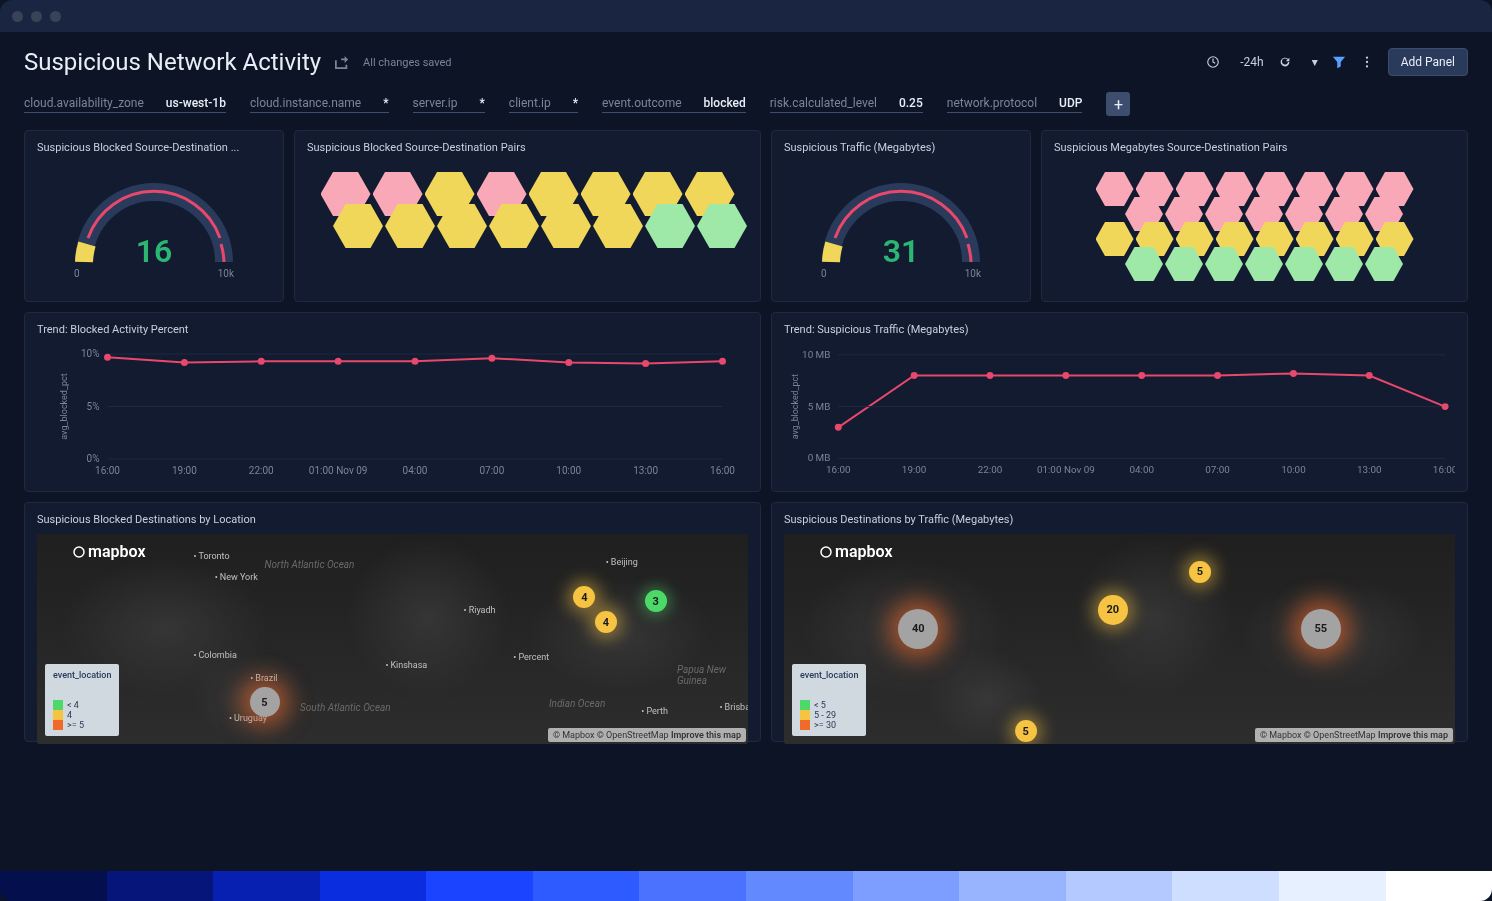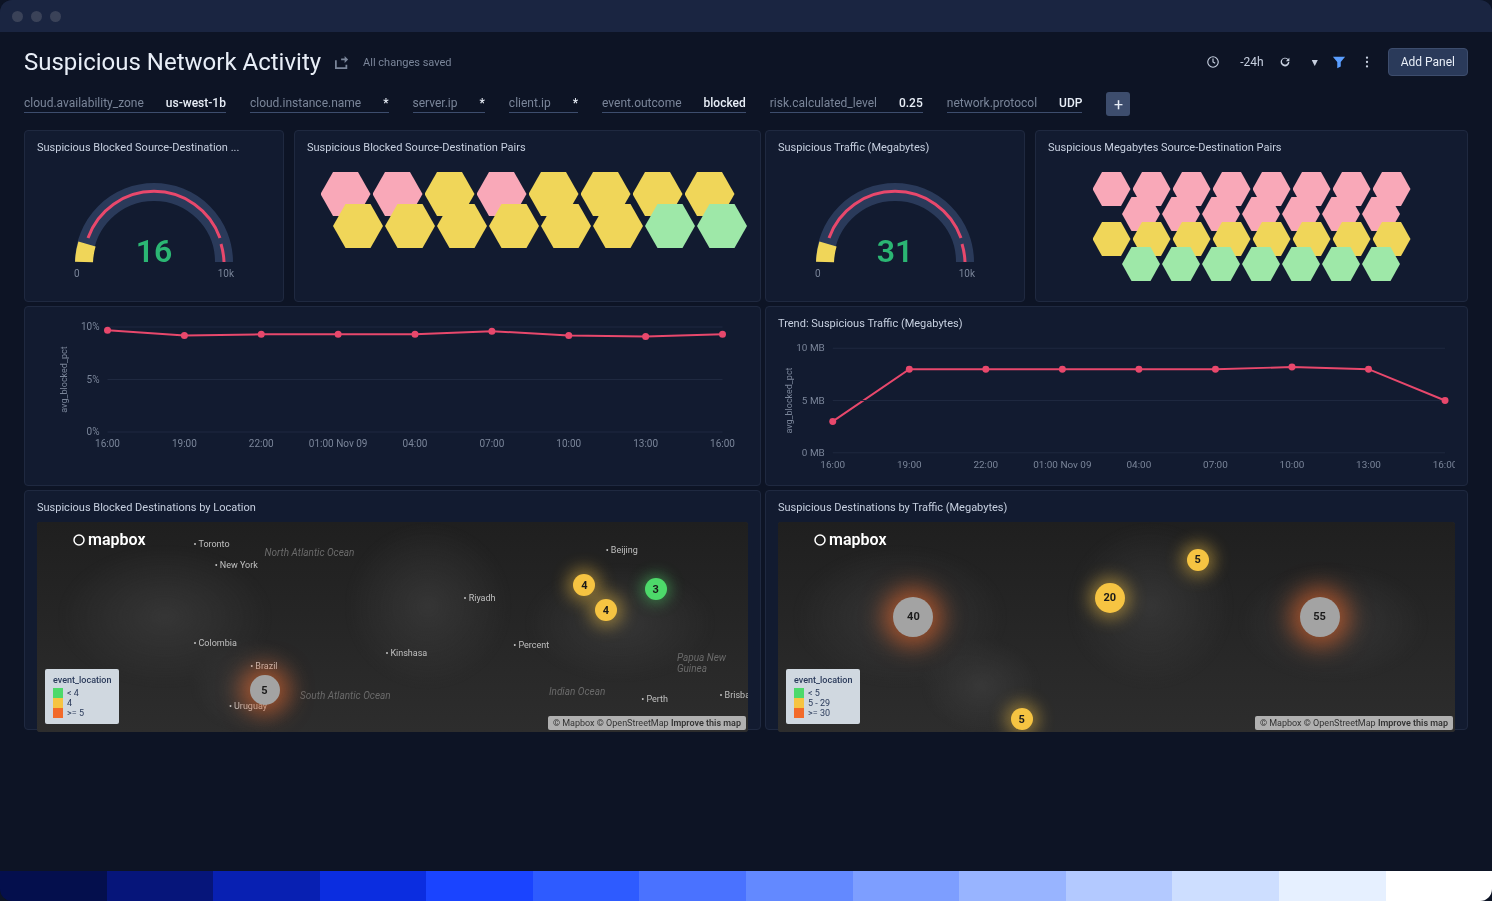--- a/index.html
+++ b/index.html
@@ -12,21 +12,21 @@
 .share-icon { width:14px; height:14px; cursor:pointer; }
 .saved { color:#7a8599; font-size:11px; }
 .spacer { flex:1; }
 .hdr-ctrl { display:flex; align-items:center; gap:20px; color:#c7d0e0; font-size:12px; cursor:pointer; }
 .btn-primary { background:#2a3a5a; border:1px solid #3d4d6d; color:#e8eef7; padding:6px 12px; border-radius:4px; font-size:12px; cursor:pointer; }
 .filters { display:flex; align-items:center; gap:24px; padding:8px 24px 14px; flex-wrap:wrap; }
 .filter { display:flex; align-items:baseline; gap:22px; border-bottom:1px solid #3d4d6d; padding-bottom:2px; }
 .filter-key { color:#7a8599; font-size:12px; }
 .filter-val { color:#e8eef7; font-size:12px; font-weight:500; }
 .add-filter { width:24px; height:24px; background:#3d4d6d; border-radius:3px; display:flex; align-items:center; justify-content:center; cursor:pointer; color:#e8eef7; font-size:16px; }
-.grid { display:grid; grid-template-columns:1fr 1fr; gap:4px; padding:0 24px; }
+.grid { display:grid; grid-template-columns:1fr 1fr; gap:10px; padding:0 24px; }
 .row1 { display:grid; grid-template-columns:260px 1fr; gap:10px; }
 .panel { background:#121b30; border:1px solid #1f2940; border-radius:4px; padding:10px 12px; }
 .panel-title { color:#c7d0e0; font-size:11px; margin-bottom:8px; white-space:nowrap; overflow:hidden; text-overflow:ellipsis; }
 .gauge-wrap { display:flex; flex-direction:column; align-items:center; padding:10px 0; }
 .gauge-svg { width:180px; height:100px; }
 .gauge-val { font-size:32px; font-weight:600; fill:#2bb673; }
 .gauge-labels { width:160px; display:flex; justify-content:space-between; font-size:10px; color:#7a8599; margin-top:-4px; }
 .hex-grid { display:flex; flex-direction:column; align-items:center; padding:10px 0; gap:0; }
 .hex-row { display:flex; }
 .hex-row.offset { margin-top:-12px; }
@@ -54,21 +54,21 @@
  opacity:0.55; }
 .map-brand { position:absolute; top:8px; left:8px; color:#fff; font-size:16px; display:flex; align-items:center; gap:3px; font-weight:600;margin-left:28px; }
 .map-text { position:absolute; color:#6a6a6a; font-size:10px; font-style:italic; }
 .map-city { position:absolute; color:#c0c0c0; font-size:9px; }
 .map-city::before { content:"•"; margin-right:2px; }
 .marker { position:absolute; border-radius:50%; display:flex; align-items:center; justify-content:center; font-size:11px; font-weight:700; color:#1a1a1a; transform:translate(-50%,-50%); }
 .m-yellow { background:#f6c442; box-shadow:0 0 16px 6px rgba(246,196,66,.45); }
 .m-green { background:#4dd96a; box-shadow:0 0 14px 4px rgba(77,217,106,.4); }
 .m-orange { background:#a3a3a3; box-shadow:0 0 22px 10px rgba(242,106,42,.55); }
 .legend { position:absolute; left:8px; bottom:8px; background:#d0d8e0; padding:6px 8px; border-radius:2px; font-size:9px; color:#2a3a5a; }
-.legend-title { margin-bottom:3px; font-weight:500; }
+.legend-title { margin-bottom:20px; font-weight:500; }
 .legend-row { display:flex; align-items:center; gap:4px; }
 .legend-sw { width:10px; height:10px; }
 .map-attr { position:absolute; right:2px; bottom:2px; background:rgba(200,200,200,.85); color:#333; font-size:9px; padding:2px 5px; border-radius:2px; }
 .map-attr b { font-weight:600; }
 .footer-strip { position:absolute; bottom:0; left:0; right:0; height:30px; display:flex; }
 .strip-seg { flex:1; }
 .ico { width:14px; height:14px; display:inline-block; }
 .funnel-icon { color:#5a9eff; }
 </style>
 </head>
@@ -250,20 +250,21 @@
               <div class="hex green sm"></div>
               <div class="hex green sm"></div>
               <div class="hex green sm"></div>
               <div class="hex green sm"></div>
             </div>
           </div>
       </div>
     </div>
 
     <div class="panel chart-panel">
+      <div class="panel-title">Trend: Blocked Activity Percent</div>
       <svg class="chart-svg" id="chart1" viewBox="0 0 680 140">
           <path class="data-line" d="M55 13.150000000000006 L131.875 18.400000000000006 L208.75 17.349999999999994 L285.625 17.349999999999994 L362.5 17.349999999999994 L439.375 14.200000000000003 L516.25 18.400000000000006 L593.125 19.450000000000003 L670 17.349999999999994 "></path>
           <line class="grid-line" x1="55" x2="670" y1="115" y2="115"></line>
           <text class="axis-text" x="47" y="118" text-anchor="end">0%</text>
           <line class="grid-line" x1="55" x2="670" y1="62.5" y2="62.5"></line>
           <text class="axis-text" x="47" y="65.5" text-anchor="end">5%</text>
           <line class="grid-line" x1="55" x2="670" y1="10" y2="10"></line>
           <text class="axis-text" x="47" y="13" text-anchor="end">10%</text>
           <text class="axis-text" x="55" y="130" text-anchor="middle">16:00</text>
           <text class="axis-text" x="131.875" y="130" text-anchor="middle">19:00</text>

